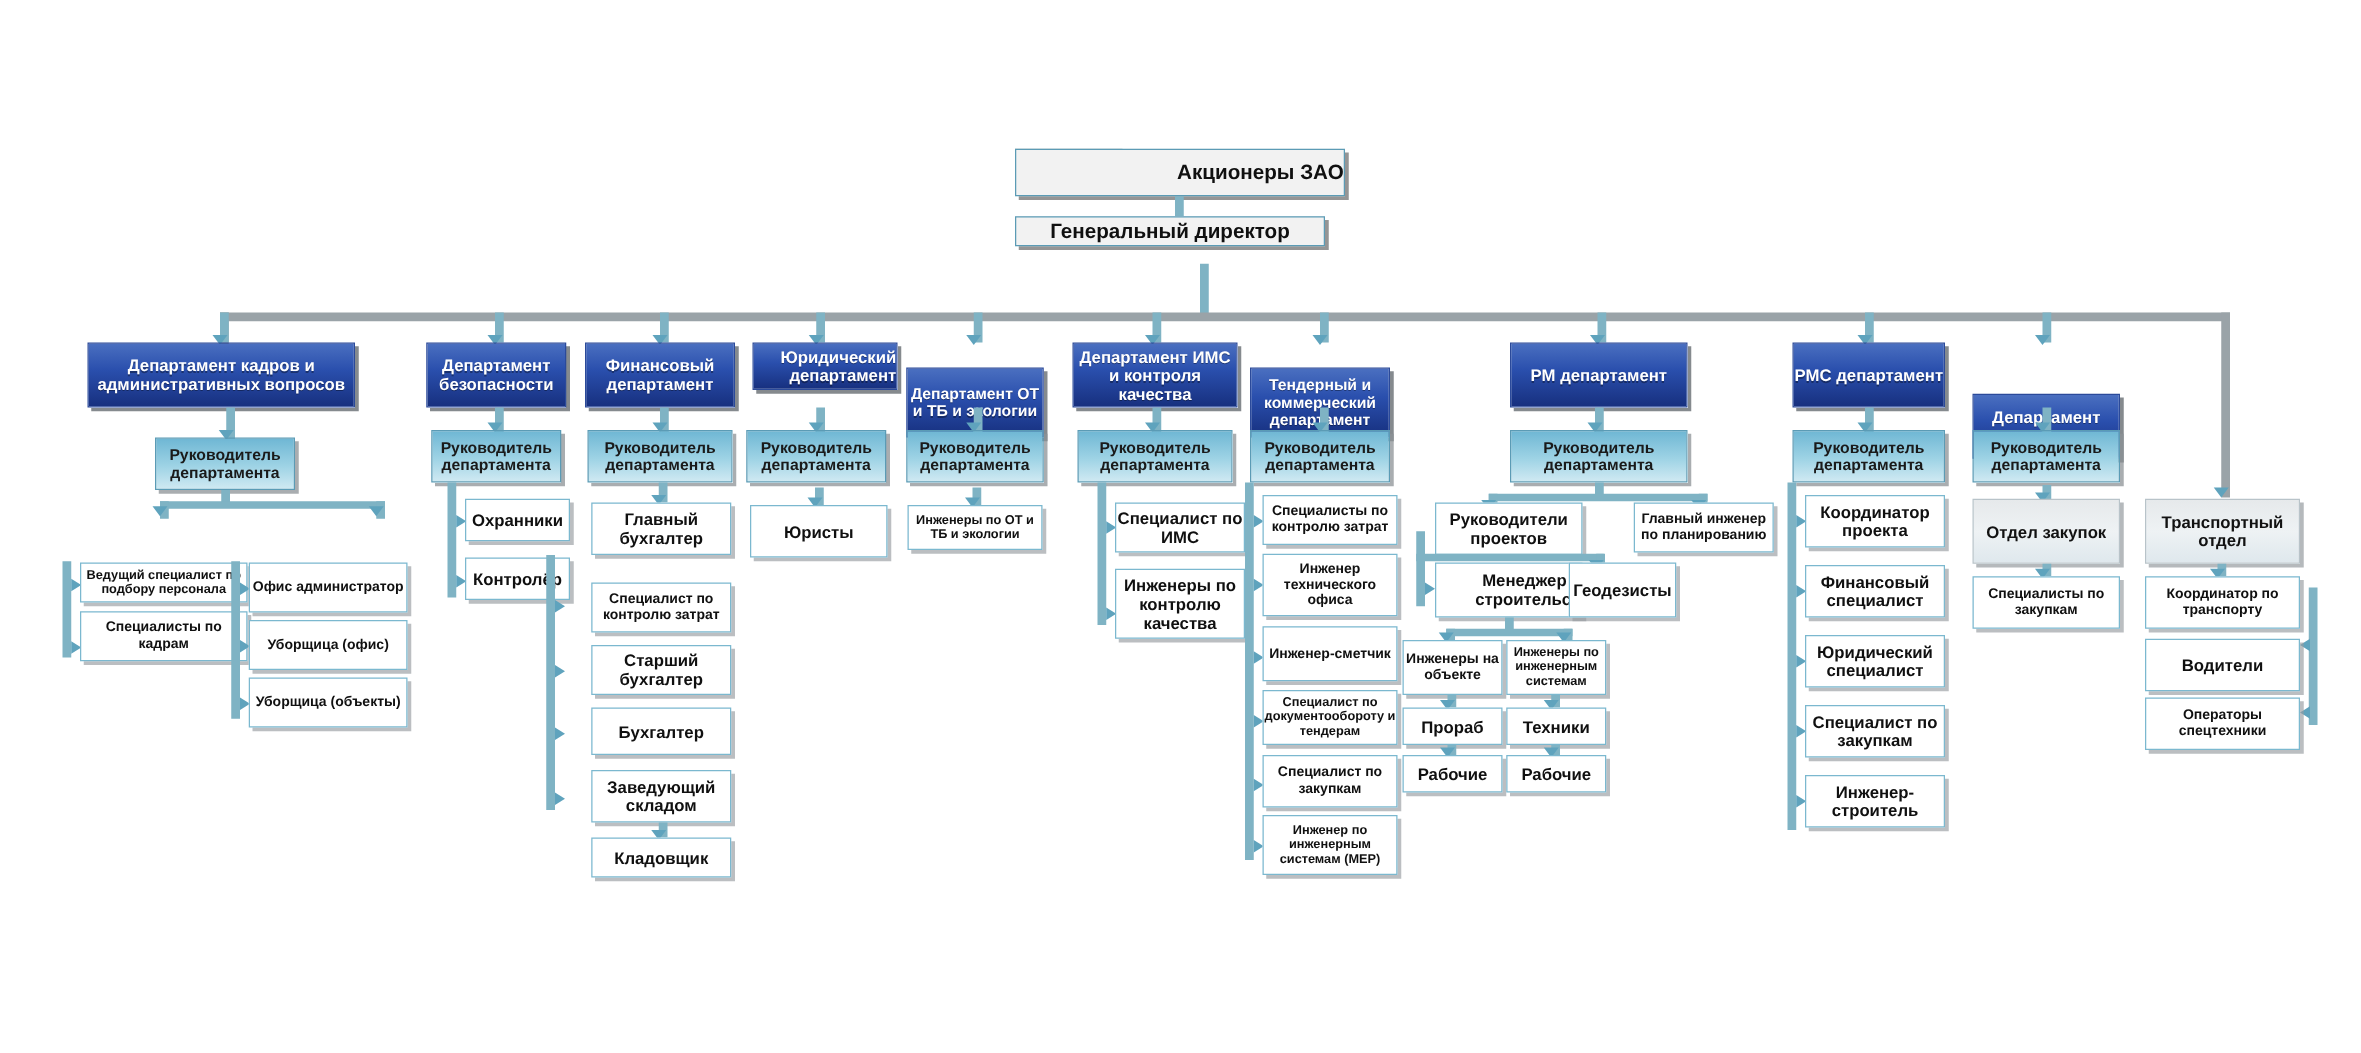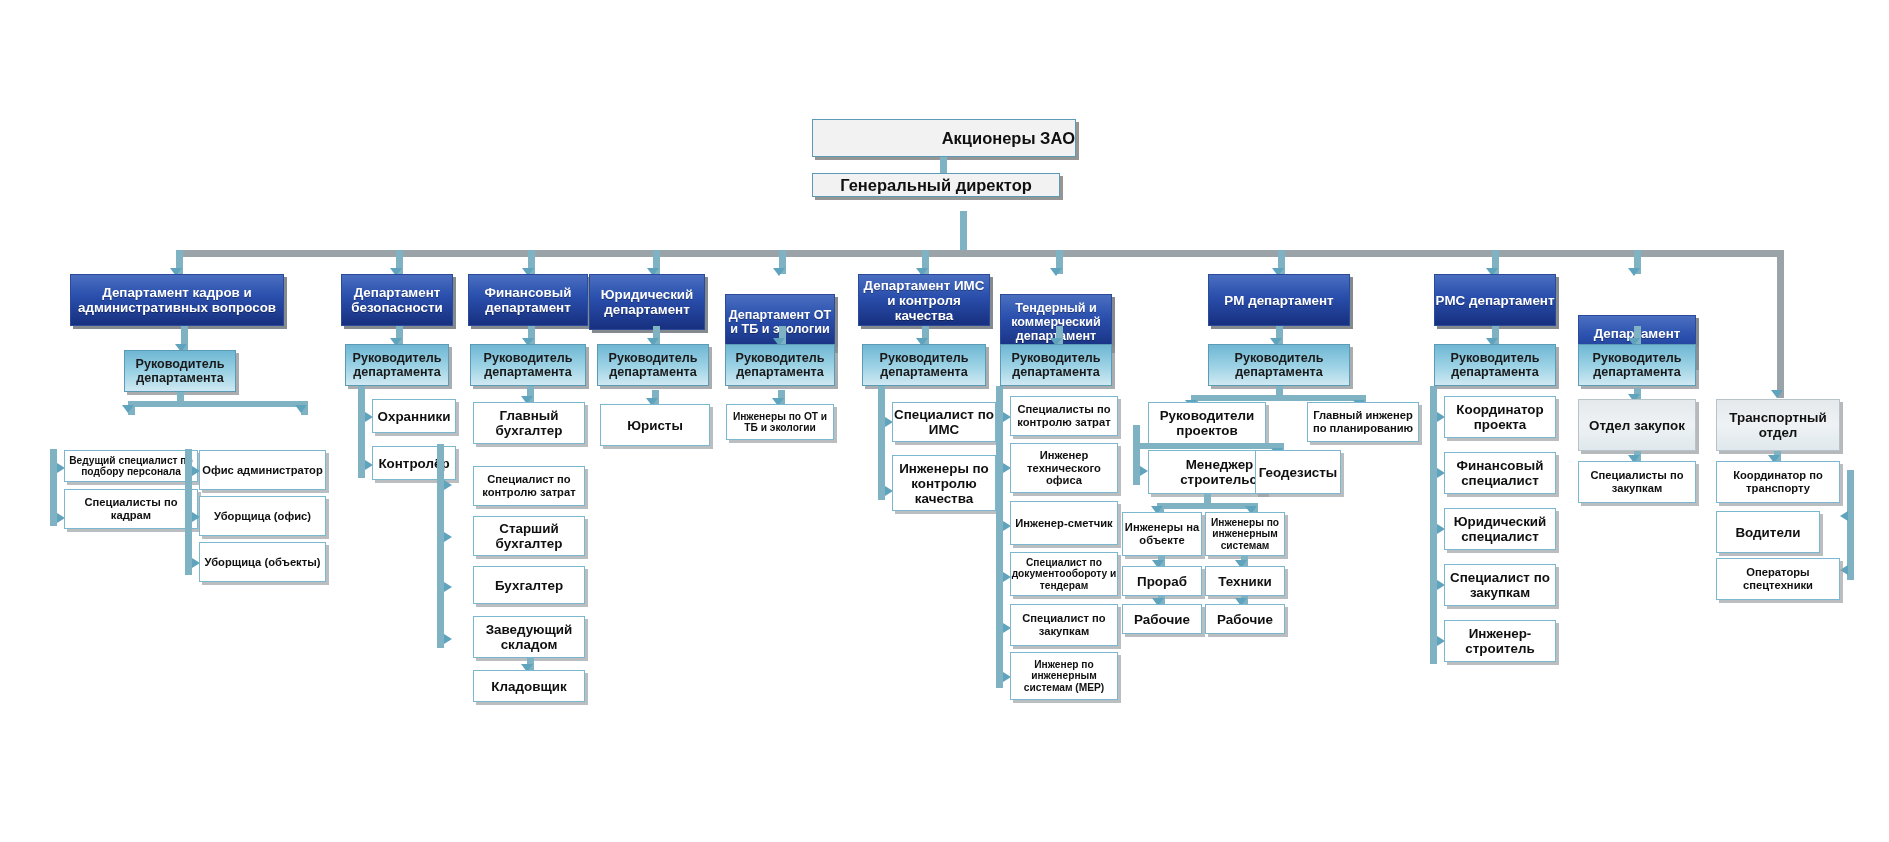--- a/index.html
+++ b/index.html
@@ -167,21 +167,21 @@
     <span>Заведующий складом</span>
   </div>
   <div class="vline" style="left:527px;top:658px;height:12px;"></div>
   <div class="arrow-d" style="left:521px;top:664px;"></div>
   <div class="box leaf" style="left:473px;top:670px;width:112px;height:32px;">
     <span>Кладовщик</span>
   </div>
 
   <div class="vline" style="left:653px;top:250px;height:24px;"></div>
   <div class="arrow-d" style="left:647px;top:268px;"></div>
-  <div class="box dept" style="left:589px;top:274px;width:116px;height:56px;">
+  <div class="box dept" style="left:602px;top:274px;width:116px;height:38px;text-align:right;">
     <span>Юридический департамент</span>
   </div>
   <div class="vline" style="left:653px;top:326px;height:20px;"></div>
   <div class="arrow-d" style="left:647px;top:338px;"></div>
   <div class="box head" style="left:597px;top:344px;width:112px;height:42px;">
     <span>Руководитель департамента</span>
   </div>
   <div class="vline" style="left:652px;top:390px;height:14px;"></div>
   <div class="arrow-d" style="left:646px;top:398px;"></div>
   <div class="box leaf" style="left:600px;top:404px;width:110px;height:42px;">
@@ -390,20 +390,20 @@
     <span>Транспортный отдел</span>
   </div>
   <div class="vline" style="left:1774px;top:451px;height:10px;"></div>
   <div class="arrow-d" style="left:1768px;top:455px;"></div>
   <div class="box leaf sm" style="left:1716px;top:461px;width:124px;height:42px;">
     <span>Координатор по транспорту</span>
   </div>
   <div class="vline" style="left:1847px;top:470px;height:110px;"></div>
   <div class="arrow-r" style="left:1840px;top:511px;transform:rotate(180deg);"></div>
   <div class="arrow-r" style="left:1840px;top:565px;transform:rotate(180deg);"></div>
-  <div class="box leaf" style="left:1716px;top:511px;width:104px;height:42px;">
+  <div class="box leaf" style="left:1716px;top:511px;width:124px;height:42px;">
     <span>Водители</span>
   </div>
   <div class="box leaf sm" style="left:1716px;top:558px;width:124px;height:42px;">
     <span>Операторы спецтехники</span>
   </div>
 
 </div>
 
 </body></html>

